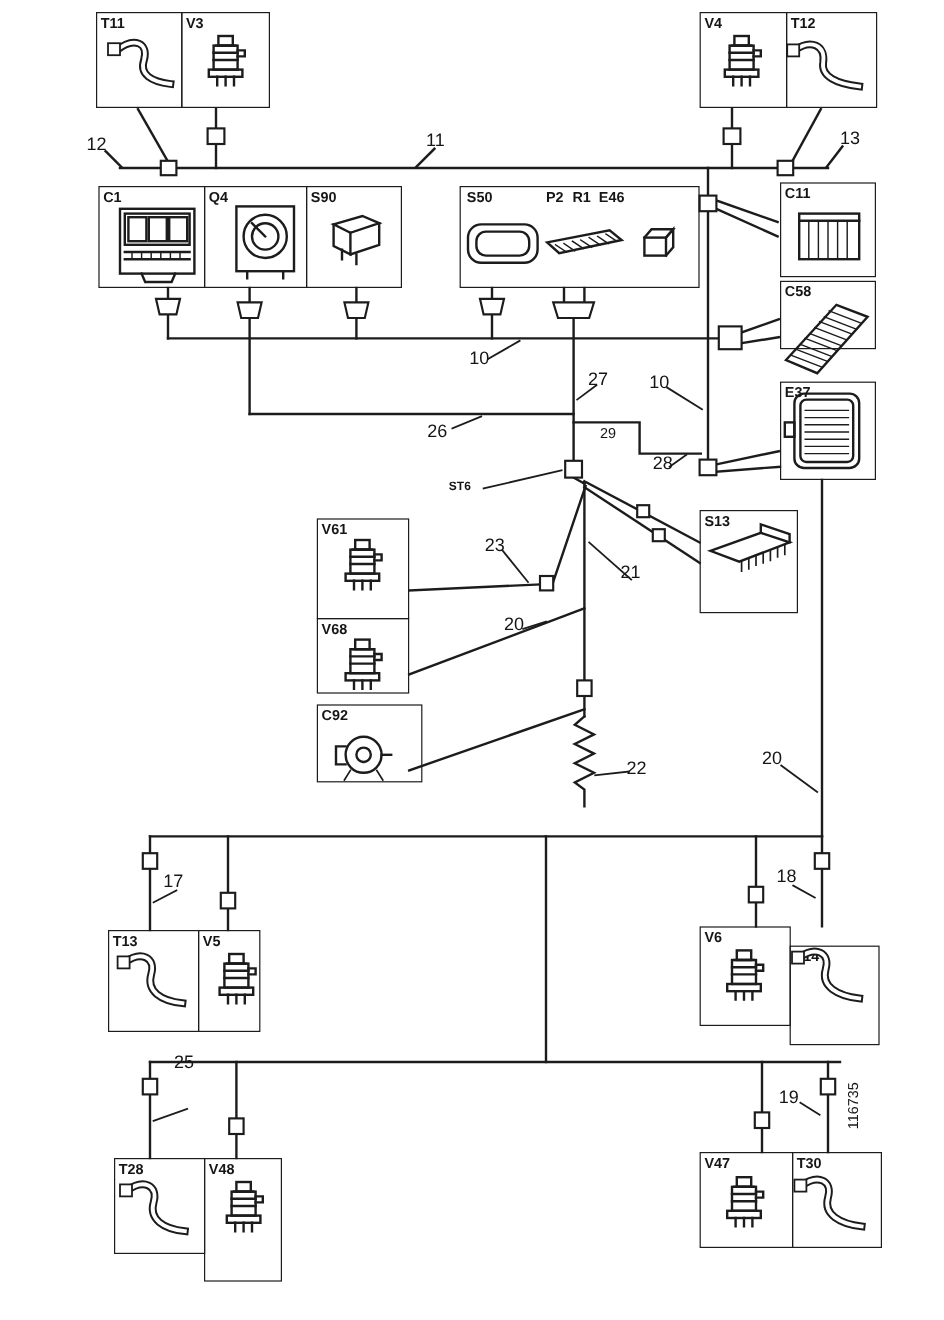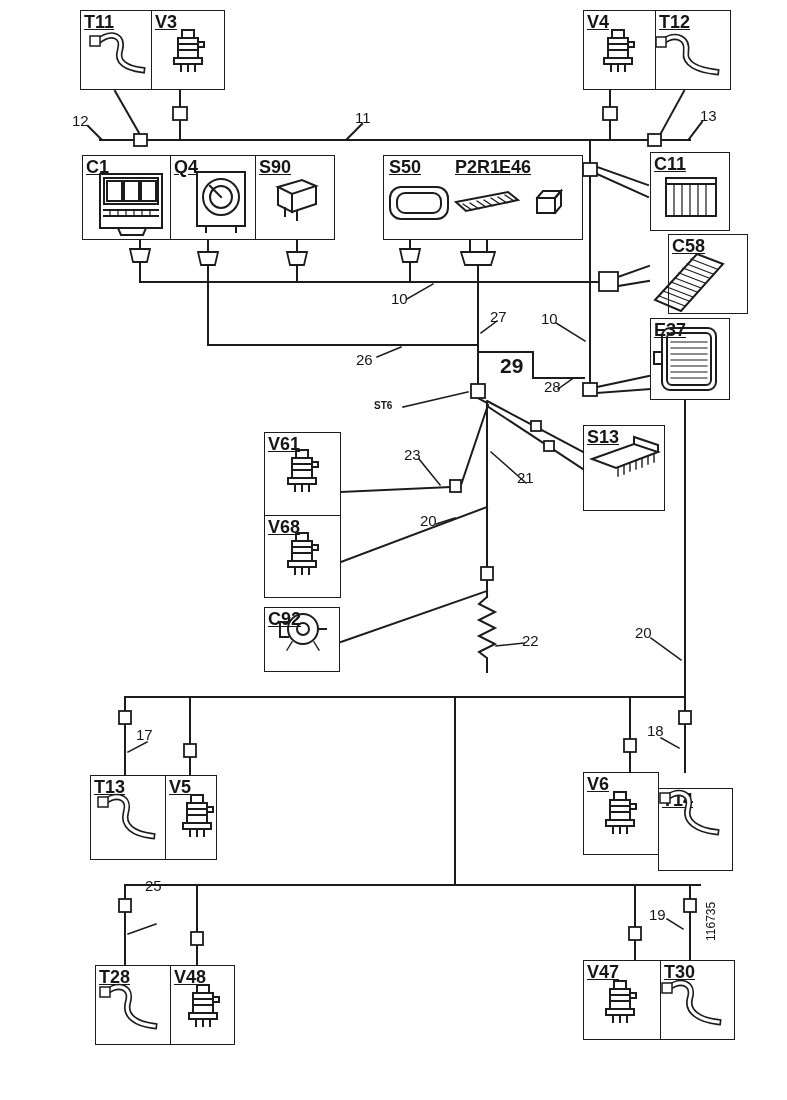--- a/index.html
+++ b/index.html
@@ -1,22 +1,22 @@
 <!DOCTYPE html>
 <html><head>
 <meta charset="utf-8">
 <style>
   html,body{margin:0;padding:0;background:#ffffff;}
   .canvas{position:relative;width:787px;height:1100px;background:#ffffff;
           font-family:"Liberation Sans",sans-serif;overflow:hidden;}
   .cbox{position:absolute;border:1.6px solid #1c1c1c;background:transparent;z-index:1;box-sizing:border-box;}
-  .clabel{position:absolute;left:3px;top:1px;font-size:18px;font-weight:600;color:#161616;white-space:nowrap;text-decoration:underline;}
+  .clabel{position:absolute;left:3px;top:1px;font-size:12px;font-weight:600;color:#161616;white-space:nowrap;}
   svg.wires{position:absolute;left:0;top:0;z-index:2;}
   .wlabel{position:absolute;z-index:3;font-size:15px;font-weight:500;color:#161616;white-space:nowrap;}
-  .wlabel.big{font-size:21px;font-weight:700;}
+  .wlabel.big{font-size:12px;font-weight:400;}
   .wlabel.small{font-size:10px;font-weight:600;}
   .pn{position:absolute;z-index:3;left:704px;top:941px;font-size:12px;font-weight:500;color:#161616;
       transform:rotate(-90deg);transform-origin:0 0;white-space:nowrap;}
   .tubeA{stroke:#1c1c1c;stroke-width:6.5px;fill:none;}
   .tubeB{stroke:#ffffff;stroke-width:3.2px;fill:none;}
 </style>
 </head>
 <body>
 
 <div class="canvas">
@@ -47,34 +47,34 @@
   <div class="cbox" style="left:383px;top:155px;width:200px;height:85px">
     <span class="clabel" style="left:5px">S50</span>
     <span class="clabel" style="left:71px">P2</span>
     <span class="clabel" style="left:93px">R1</span>
     <span class="clabel" style="left:115px">E46</span>
   </div>
 
   <div class="cbox" style="left:650px;top:152px;width:80px;height:79px">
     <span class="clabel">C11</span>
     </div>
-  <div class="cbox" style="left:668px;top:234px;width:80px;height:80px">
+  <div class="cbox" style="left:650px;top:234px;width:80px;height:57px">
     <span class="clabel">C58</span>
     </div>
   <div class="cbox" style="left:650px;top:318px;width:80px;height:82px">
     <span class="clabel">E37</span>
     </div>
 
   <div class="cbox" style="left:264px;top:432px;width:77px;height:84px">
     <span class="clabel">V61</span>
     </div>
-  <div class="cbox" style="left:264px;top:515px;width:77px;height:83px">
+  <div class="cbox" style="left:264px;top:515px;width:77px;height:63px">
     <span class="clabel">V68</span>
     </div>
-  <div class="cbox" style="left:264px;top:607px;width:76px;height:65px">
+  <div class="cbox" style="left:264px;top:587px;width:88px;height:65px">
     <span class="clabel">C92</span>
     </div>
 
   <div class="cbox" style="left:583px;top:425px;width:82px;height:86px">
     <span class="clabel">S13</span>
     </div>
 
   <div class="cbox" style="left:90px;top:775px;width:76px;height:85px">
     <span class="clabel">T13</span>
     </div>
@@ -84,21 +84,21 @@
   <div class="cbox" style="left:583px;top:772px;width:76px;height:83px">
     <span class="clabel">V6</span>
     </div>
   <div class="cbox" style="left:658px;top:788px;width:75px;height:83px">
     <span class="clabel">T14</span>
     </div>
 
   <div class="cbox" style="left:95px;top:965px;width:76px;height:80px">
     <span class="clabel">T28</span>
     </div>
-  <div class="cbox" style="left:170px;top:965px;width:65px;height:80px">
+  <div class="cbox" style="left:170px;top:965px;width:65px;height:103px">
     <span class="clabel">V48</span>
     </div>
   <div class="cbox" style="left:583px;top:960px;width:78px;height:80px">
     <span class="clabel">V47</span>
     </div>
   <div class="cbox" style="left:660px;top:960px;width:75px;height:80px">
     <span class="clabel">T30</span>
     </div>
 
   <svg class="wires" width="787" height="1100" viewBox="0 0 787 1100">

